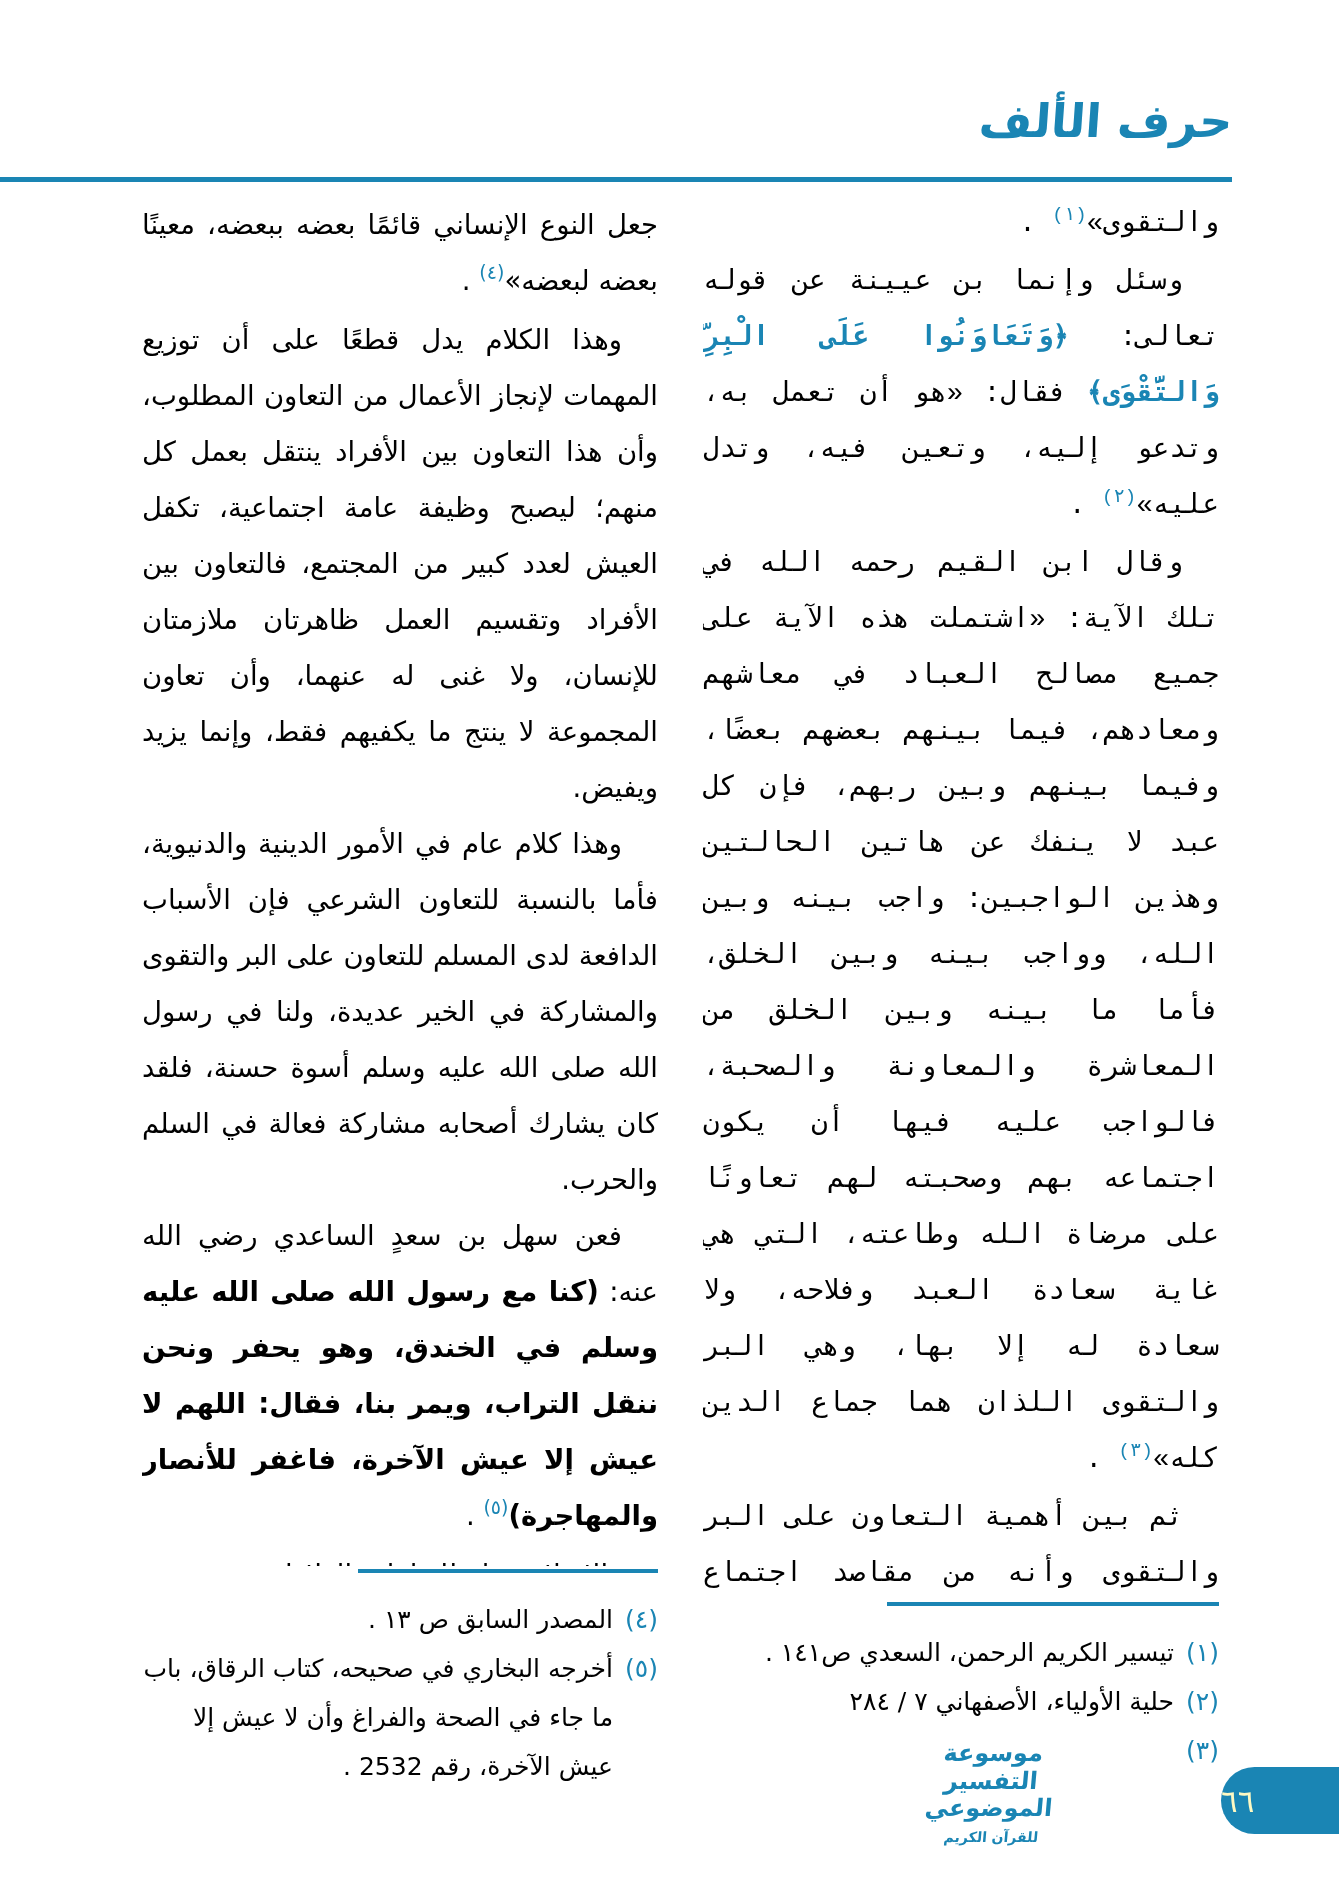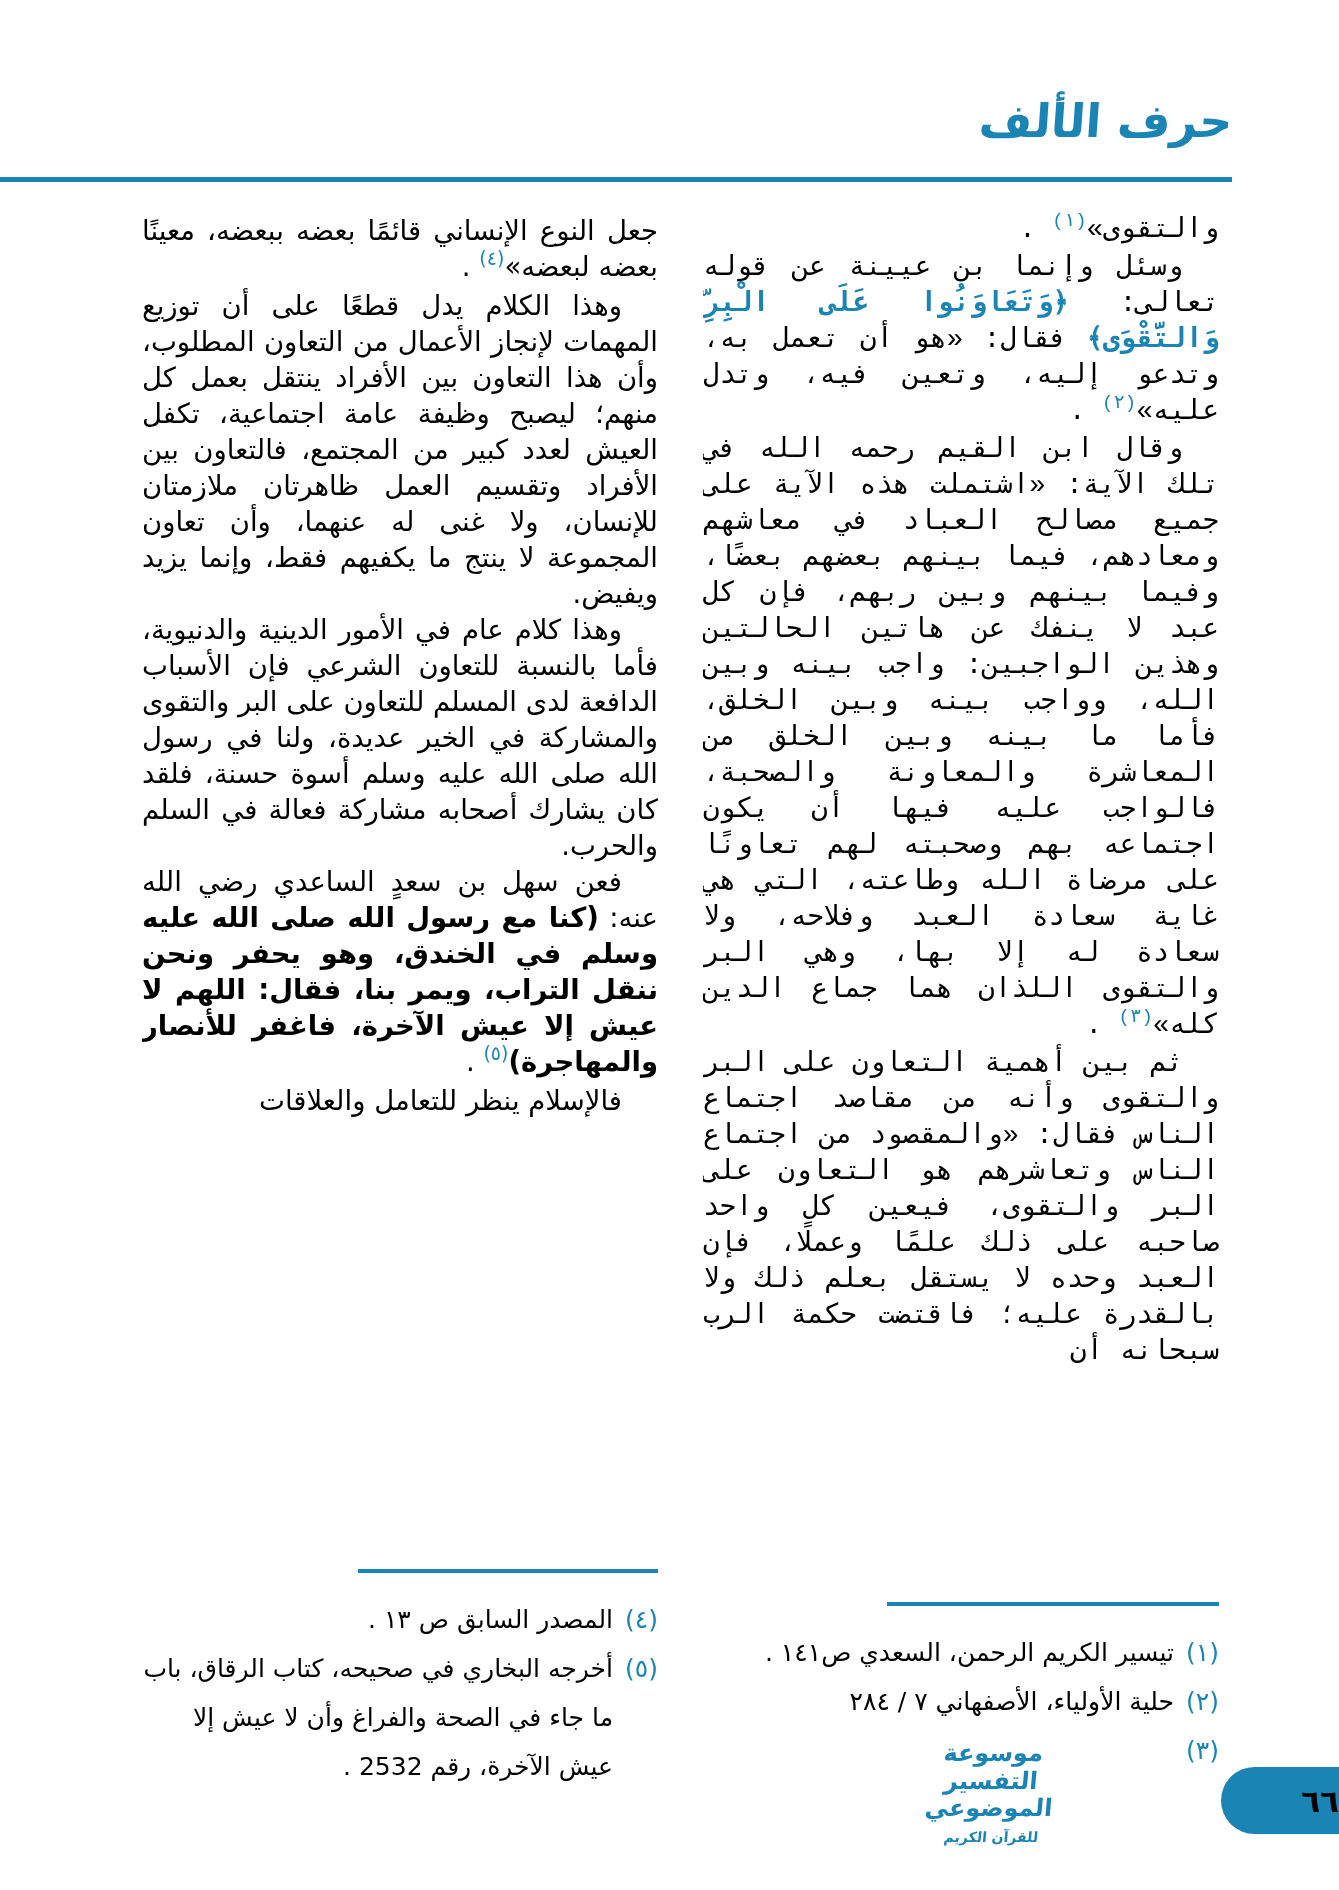--- a/index.html
+++ b/index.html
@@ -36,25 +36,25 @@
     top: 177px;
     left: 0;
     width: 1232px;
     height: 5px;
     background: var(--accent);
   }
 
   
   .col {
     position: absolute;
-    top: 212px;
+    top: 196px;
     width: 516px;
     overflow: hidden;
     font-size: 27.5px;
-    line-height: 36px;
+    line-height: 56px;
     text-align: justify;
   }
   .col-right { right: 120px; height: 1404px; font-family: Liberation Mono, monospace; }
   .col-left  { left: 142px;  height: 1370px; }
   .col p { margin: 0; }
   .col p.indent { text-indent: 36px; }
 
   .verse {
     color: var(--accent);
     font-weight: bold;
@@ -118,24 +118,24 @@
   .page-badge {
     position: absolute;
     top: 1767px;
     right: 0;
     width: 118px;
     height: 67px;
     background: var(--accent);
     border-radius: 34px 0 0 34px;
     display: flex;
     align-items: center;
-    justify-content: flex-start;
-    color: #000000;
+    justify-content: flex-end;
+    color: #fef9c3;
     font-size: 31px;
-    font-weight: bold;
+    font-weight: normal;
   }
 </style>
 </head>
 <body>
 
 <div class="page">
 
   <div class="chapter-title">حرف الألف</div>
   <div class="header-rule"></div>
 

